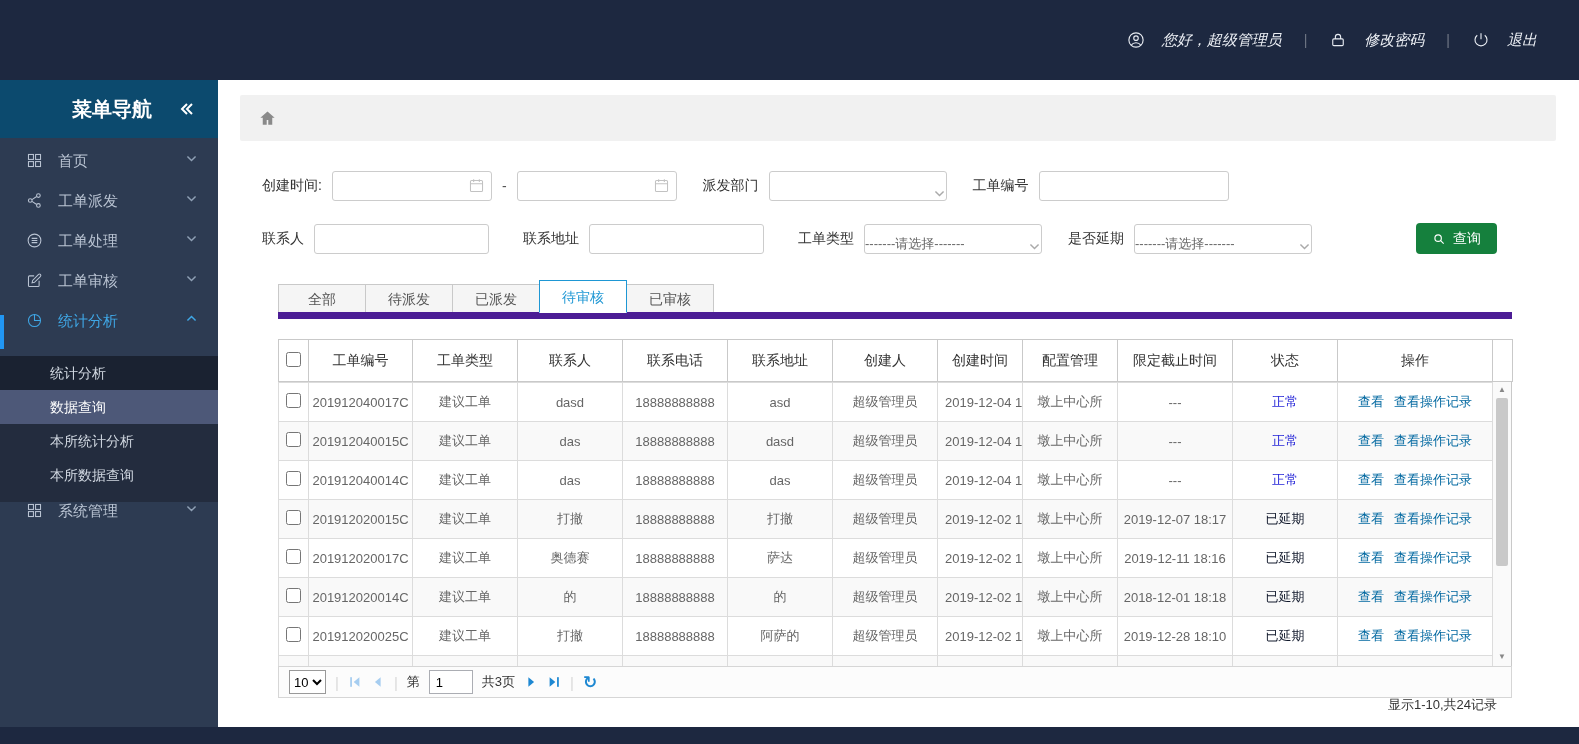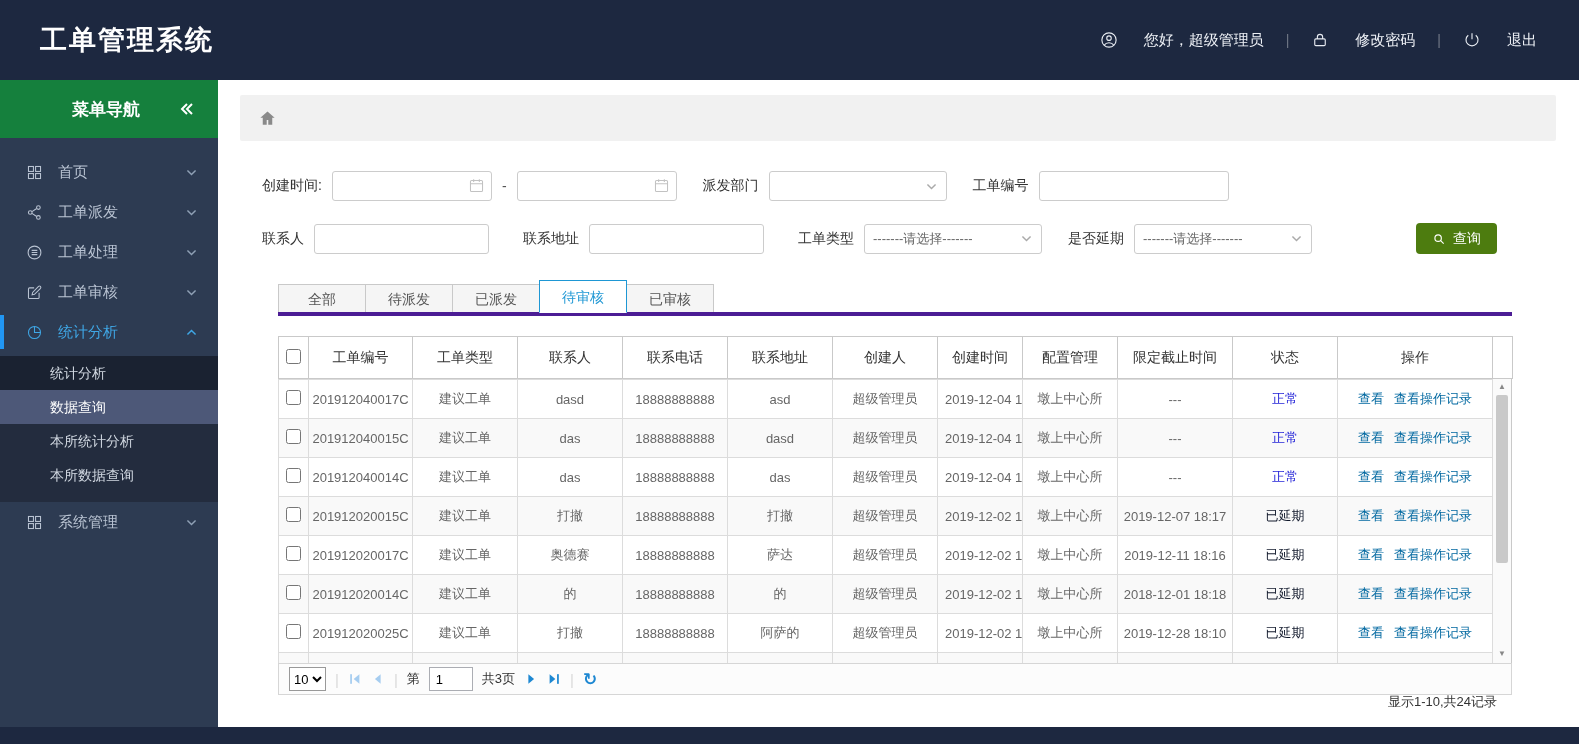--- a/index.html
+++ b/index.html
@@ -3,35 +3,35 @@
 <meta charset="utf-8">
 <style>
   * { margin:0; padding:0; box-sizing:border-box; }
   html,body { width:1579px; height:744px; overflow:hidden; background:#fff;
     font-family:"Liberation Sans","DejaVu Sans",sans-serif; }
 
   
   .topbar { height:80px; background:#1d2840; color:#fff; display:flex; align-items:center; padding:0 42px 0 40px; }
   .logo { font-size:27px; font-weight:bold; letter-spacing:2px; }
   .top-right { margin-left:auto; display:flex; align-items:center; gap:12px; font-size:15px; color:#eef1f6; }
-  .top-item { display:flex; align-items:center; gap:26px; cursor:pointer; }
+  .top-item { display:flex; align-items:center; gap:17px; cursor:pointer;font-style:italic; }
   .top-item svg { width:18px; height:18px; stroke:#e8ecf2; fill:none; stroke-width:1.5; }
   .hsep { color:rgba(255,255,255,.35); margin:0 10px; font-size:14px; }
 
   
   .body-row { display:flex; height:647px; }
   .bottom-strip { height:17px; background:#1d2840; }
 
   
   .sidebar { width:218px; flex-shrink:0; background:#2d3b52; color:#bcc6d4; }
-  .nav-title { height:58px; background:#15803d; color:#fff; font-size:17px; font-weight:bold;
+  .nav-title { height:58px; background:#0c4a6e; color:#fff; font-size:20px; font-weight:bold;
     display:flex; align-items:center; padding:0 22px 0 72px; }
   .nav-title svg { margin-left:auto; width:18px; height:18px; stroke:#fff; fill:none; stroke-width:2; cursor:pointer; }
   .menu { padding-top:14px; }
-  .menu-item { height:40px; display:flex; align-items:center; padding-left:26px; position:relative;
+  .menu-item { height:40px; display:flex; align-items:flex-start; padding-left:26px; position:relative;
     font-size:15px; color:#b9c3d2; cursor:pointer; }
   .menu-item .mi-ico { width:17px; height:17px; margin-right:15px; stroke:currentColor; fill:none; stroke-width:1.5; }
   .menu-item .chev { position:absolute; right:20px; width:13px; height:13px; stroke:#8fa0b5; fill:none; stroke-width:1.8; }
   .menu-item.active { color:#3fa7e6; }
   .menu-item.active .chev { stroke:#3fa7e6; }
   .menu-item.active::before { content:""; position:absolute; left:0; top:3px; bottom:3px; width:4px; background:#2196f3; }
   .submenu { background:#232c3e; margin-top:4px; padding-bottom:10px; }
   .sub-item { height:34px; line-height:34px; padding-left:50px; font-size:14px; color:#d2d9e2; cursor:pointer; }
   .sub-item.dark { background:#1a2231; }
   .sub-item.selected { background:#4d5878; color:#fff; }
@@ -45,28 +45,28 @@
   
   .filters { margin:30px 0 0 44px; font-size:14px; color:#333; }
   .f-row { display:flex; align-items:center; margin-bottom:22px; }
   .f-label { margin-right:10px; white-space:nowrap; }
   .inp { height:30px; border:1px solid #ccc; border-radius:3px; background:#fff; font-size:13px; padding:0 8px; outline:none; }
   .date-wrap { position:relative; width:160px; }
   .date-wrap input { width:100%; height:30px; border:1px solid #ccc; border-radius:3px; padding:0 30px 0 8px; outline:none; }
   .date-wrap svg { position:absolute; right:7px; top:6px; width:17px; height:17px; stroke:#c2c2c2; fill:none; stroke-width:1.5; }
   .dash { margin:0 10px; color:#555; }
   .sel { width:178px; height:30px; border:1px solid #ccc; border-radius:3px; background:#fff; display:flex;
-    align-items:center; padding:0 8px; color:#666; font-size:13px; cursor:pointer; }
+    align-items:flex-end; padding:0 0; color:#666; font-size:13px; cursor:pointer; }
   .sel .sel-chev { margin-left:auto; width:13px; height:13px; stroke:#aaa; fill:none; stroke-width:1.8; }
   .btn-search { margin-left:auto; margin-right:82px; display:flex; align-items:center; gap:7px;
-    background:#4d7c0f; color:#fff; height:31px; padding:0 16px; border-radius:4px; font-size:14px; cursor:pointer; border:none; }
+    background:#15803d; color:#fff; height:31px; padding:0 16px; border-radius:4px; font-size:14px; cursor:pointer; border:none; }
   .btn-search svg { width:14px; height:14px; stroke:#fff; fill:none; stroke-width:2; }
 
   
-  .tabs { margin:26px 0 0 60px; width:1234px; display:flex; align-items:flex-end; border-bottom:4px solid #4c1d95; }
+  .tabs { margin:26px 0 0 60px; width:1234px; display:flex; align-items:flex-end; border-bottom:7px solid #4c1d95; }
   .tab { width:88px; height:28px; line-height:28px; text-align:center; font-size:14px; color:#555;
     background:#f5f5f5; border:1px solid #c9c9c9; border-bottom:none; margin-left:-1px; cursor:pointer; }
   .tab:first-child { margin-left:0; }
   .tab.active { height:33px; line-height:33px; background:#fff; color:#1e97d4; border:1px solid #1e97d4;
     border-bottom:1px solid #fff; margin-bottom:-1px; z-index:2; position:relative; }
 
   
   .table-zone { margin:20px 0 0 60px; width:1234px; }
   table { border-collapse:collapse; table-layout:fixed; }
   .thead-table { width:1234px; }
@@ -98,21 +98,20 @@
   .pg-ico path, .pg-ico rect { fill:#1e88d2; }
   .pg-ico.disabled path, .pg-ico.disabled rect { fill:#a6cdf0; }
   .page-input { width:44px; height:24px; border:1px solid #abadb3; font-size:13px; padding-left:6px; outline:none; }
   .refresh { color:#1e88d2; font-size:17px; font-weight:bold; cursor:pointer; line-height:1; }
   .summary { margin-left:auto; color:#333; padding-right:4px;margin-top:46px; }
 </style>
 </head>
 <body>
 
 <header class="topbar">
-  <div class="logo">工单管理系统</div>
   <div class="top-right">
     <span class="top-item">
       <svg viewBox="0 0 24 24">
           <circle cx="12" cy="12" r="9.5"></circle>
           <circle cx="12" cy="9.5" r="3"></circle>
           <path d="M5.5 19a8 8 0 0 1 13 0"></path>
         </svg>
       <span>您好，超级管理员</span>
     </span>
     <span class="hsep">|</span>

